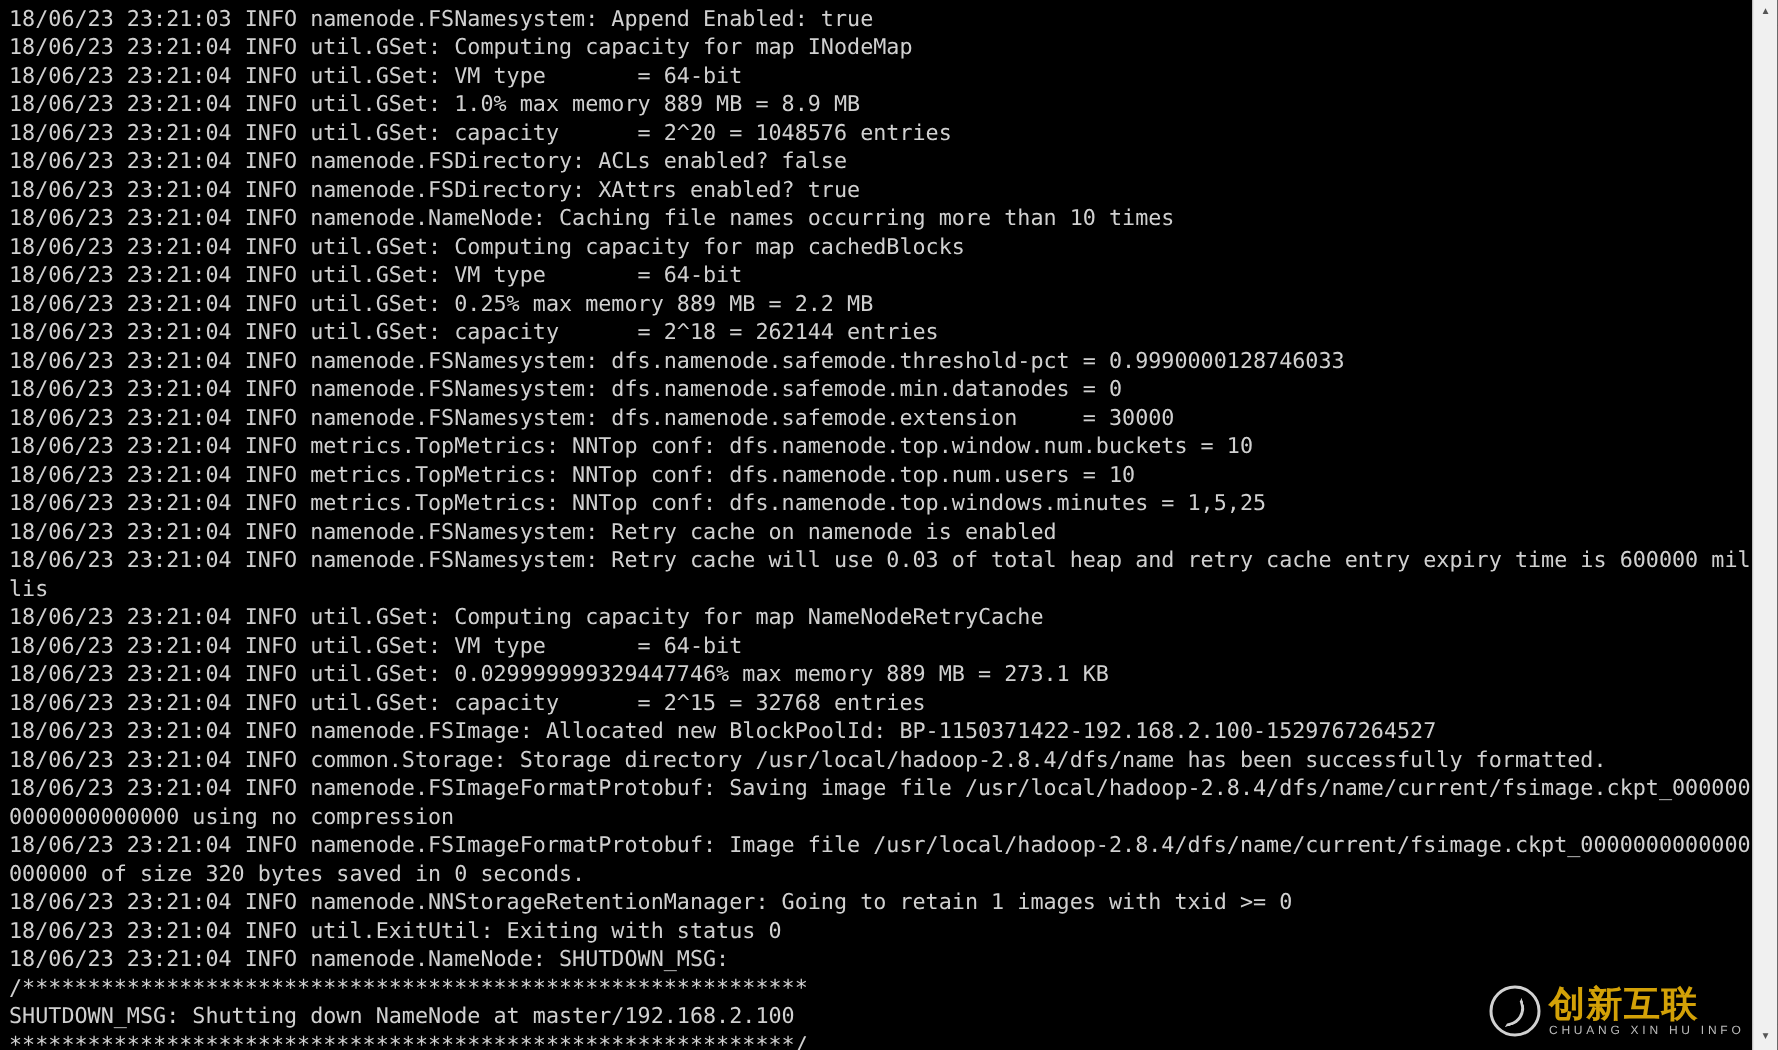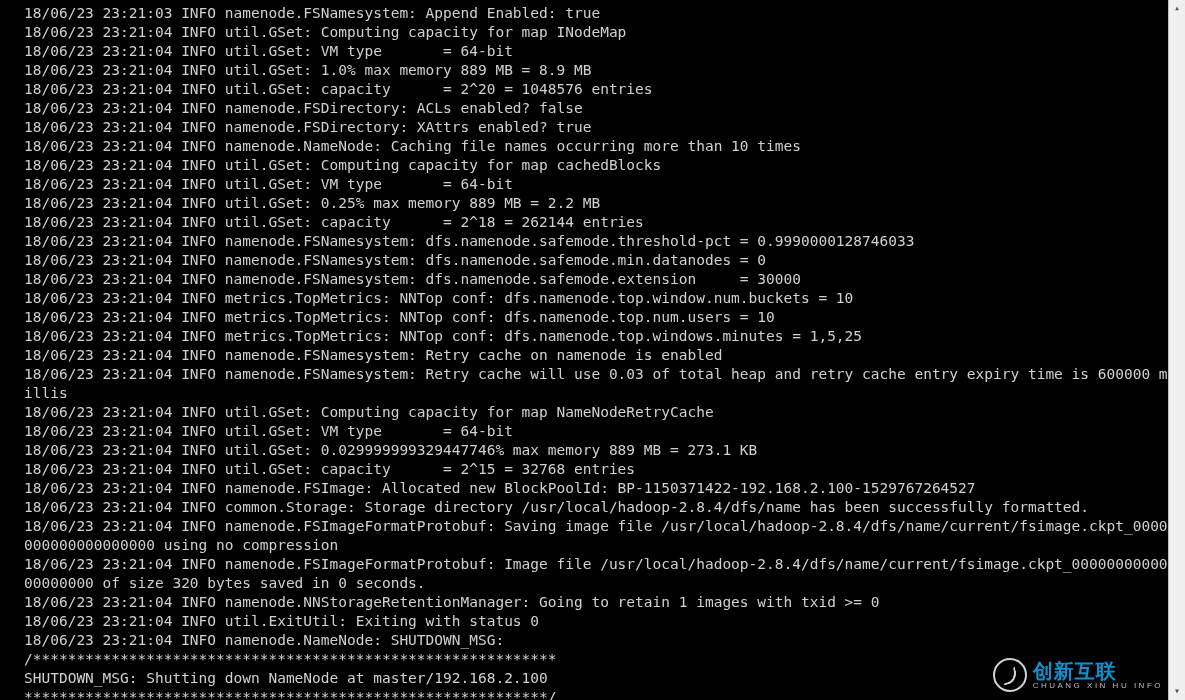--- a/index.html
+++ b/index.html
@@ -14,21 +14,21 @@
     overflow: hidden;
     position: relative;
   }
   .terminal {
     position: absolute;
     left: 0; top: 0;
     width: 1168px;   
     height: 700px;
     white-space: pre-wrap;
     word-break: break-all;
-    padding: 4px 0 0 24px;
+    padding: 4px 0 0 6px;
   }
   
   .scrollbar {
     position: absolute;
     right: 0; top: 0;
     width: 17px; height: 700px;
     background: #f0f0f0;
     border-left: 1px solid #bfbfbf;
     display: flex;
     flex-direction: column;
@@ -73,23 +73,23 @@
     border-radius: 0 0 12px 0;
     transform: rotate(-15deg);
     top: 8px; left: 6px;
   }
   .wm-text {
     display: flex;
     flex-direction: column;
     line-height: 1.1;
   }
   .wm-main {
-    color: #0ea5e9;
+    color: #eab308;
     font-family: "Microsoft YaHei", sans-serif;
-    font-size: 20px;
+    font-size: 24px;
     font-weight: 600;
     letter-spacing: 1px;
   }
   .wm-sub {
     color: #cfcfcf;
     font-family: Arial, sans-serif;
     font-size: 8px;
     letter-spacing: 2.5px;
   }
 </style>

